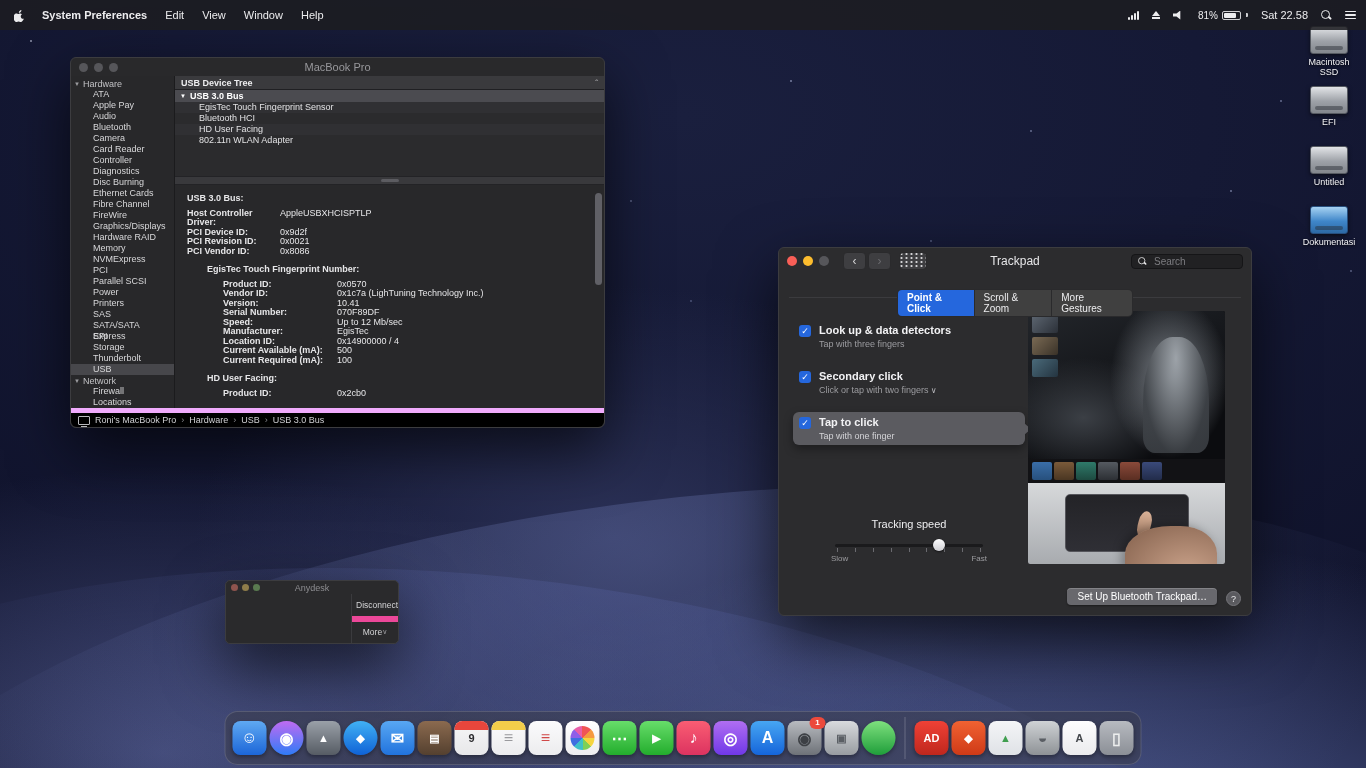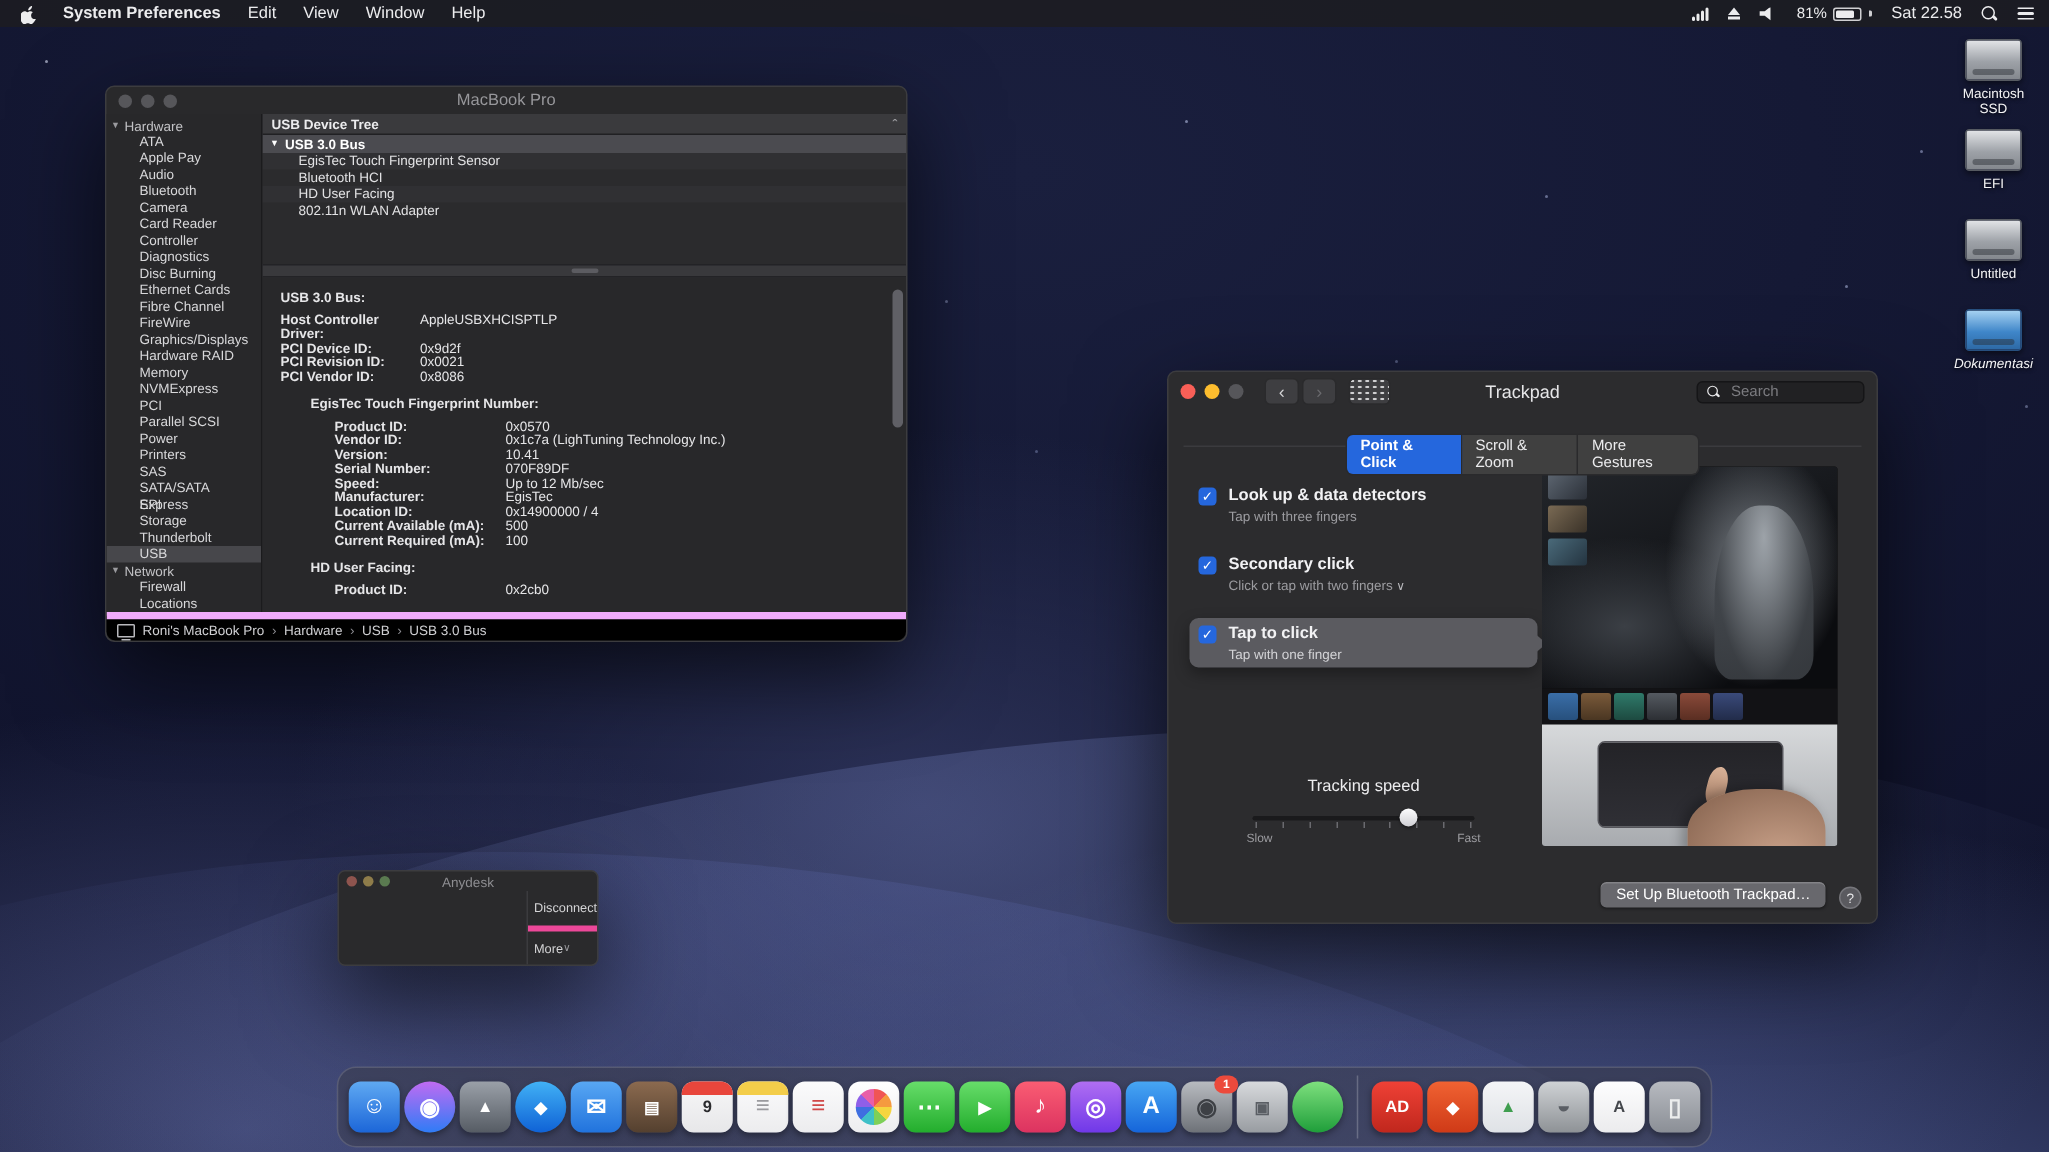--- a/index.html
+++ b/index.html
@@ -12,21 +12,21 @@
     radial-gradient(900px 520px at 12% 98%, #3d446f 0%, rgba(61,68,111,0) 55%),
     radial-gradient(700px 420px at 45% 70%, #2c3258 0%, rgba(44,50,88,0) 60%),
     radial-gradient(1500px 900px at 50% 15%, #1a1f3e 0%, #10132c 70%);}
   .wave{position:absolute;border-radius:50%;pointer-events:none}
   .wave1{left:-15%;bottom:-55%;width:130%;height:90%;background:radial-gradient(ellipse at 50% 8%, rgba(120,134,196,.30), transparent 62%);transform:rotate(-7deg)}
   .wave2{left:-25%;bottom:-70%;width:120%;height:95%;background:radial-gradient(ellipse at 55% 5%, rgba(90,102,168,.28), transparent 58%);transform:rotate(6deg)}
   .stars{position:absolute;top:40px;left:30px;width:2px;height:2px;border-radius:50%;background:#cdd3e8;opacity:.65;
     box-shadow:140px 60px #9aa3c8,420px 100px #8f98bf,760px 40px #aab3d6,1000px 90px #8f98bf,1200px 150px #9aa3c8,300px 180px #7a83a8,600px 160px #7a83a8,900px 200px #6f78a0,1250px 60px #8f98bf,80px 140px #7a83a8,1320px 230px #7a83a8,660px 260px #666f96}
 
   
-  .menubar{position:absolute;top:0;left:0;right:0;height:18px;background:rgba(28,29,33,.88);
+  .menubar{position:absolute;top:0;left:0;right:0;height:30px;background:rgba(28,29,33,.88);
     display:flex;align-items:center;padding:0 6px;font-size:11px;color:#ececee;z-index:60}
   .apple{display:flex;align-items:center;margin:0 8px 0 8px}
   .menu-item{padding:0 9px;white-space:nowrap}
   .menu-item.bold{font-weight:bold}
   .mb-right{margin-left:auto;display:flex;align-items:center;gap:13px;padding-right:4px}
   .sig{display:flex;align-items:flex-end;gap:1px;height:10px}
   .sig i{width:2px;background:#ececee;border-radius:1px;display:block}
   .sig i:nth-child(1){height:3px}.sig i:nth-child(2){height:5px}.sig i:nth-child(3){height:7px}.sig i:nth-child(4){height:9px}
   .eject{display:flex;flex-direction:column;align-items:center;gap:1px}
   .eject .t{width:0;height:0;border-left:4px solid transparent;border-right:4px solid transparent;border-bottom:5px solid #ececee}
@@ -171,21 +171,21 @@
   .win-anydesk .tl{width:7px;height:7px}
   .tl.dimred{background:#8e544e}.tl.dimyellow{background:#8e7c4a}.tl.dimgreen{background:#5a7a50}
   .win-anydesk .win-title{font-size:9px;color:#8d8d91}
   .ad-body{position:absolute;left:0;right:0;top:13px;bottom:0;display:flex;align-items:center;padding:0 6px}
   .sunflower{width:22px;height:22px;border-radius:50%;flex:none;position:relative;
     background:repeating-conic-gradient(#f2c218 0 20deg,#d79a10 20deg 40deg)}
   .sunflower:after{content:'';position:absolute;left:6px;top:6px;width:10px;height:10px;border-radius:50%;background:#6a4a22}
   .ad-user{font-size:9px;color:#ededef;margin-left:7px;white-space:nowrap;overflow:hidden}
   .ad-right{position:absolute;right:0;top:13px;bottom:0;width:46px;border-left:1px solid #3b3b3e;display:flex;flex-direction:column}
   .ad-cell{flex:1;display:flex;align-items:center;padding:0 4px;font-size:8.5px;color:#d4d4d6;overflow:hidden;white-space:nowrap}
-  .ad-cell.more{border-top:4px solid #ec4899;justify-content:flex-start}
+  .ad-cell.more{border-top:6px solid #ec4899;justify-content:center}
   .ad-cell .chev{font-size:7px;color:#9a9a9e}
 
   
   .dock{position:absolute;left:50%;bottom:3px;transform:translateX(-50%);height:52px;z-index:40;
     background:rgba(58,58,66,.45);border:1px solid rgba(255,255,255,.14);border-radius:13px;
     display:flex;align-items:center;gap:3px;padding:0 7px}
   .dock-icon{width:34px;height:34px;border-radius:8px;position:relative;display:flex;align-items:center;justify-content:center;
     color:#fff;font-size:16px;box-shadow:0 2px 4px rgba(0,0,0,.35);overflow:visible}
   .dock-icon.round{border-radius:50%}
   .dock-icon .glyph{position:relative;z-index:2;font-weight:bold}
@@ -253,21 +253,21 @@
       <div class="desk-label">Macintosh SSD</div>
     </div>
     <div class="desk-icon" style="top: 86px;">
       <div class="drive"></div>
       <div class="desk-label">EFI</div>
     </div>
     <div class="desk-icon" style="top: 146px;">
       <div class="drive"></div>
       <div class="desk-label">Untitled</div>
     </div>
-    <div class="desk-icon" style="top: 206px; font-style: italic;">
+    <div class="desk-icon" style="top: 206px;">
       <div class="drive blue"></div>
       <div class="desk-label">Dokumentasi</div>
     </div>
   </div>
 
 <div class="window win-sysinfo">
   <div class="titlebar">
     <div class="traffic">
       <span class="tl gray"></span>
       <span class="tl gray"></span>

